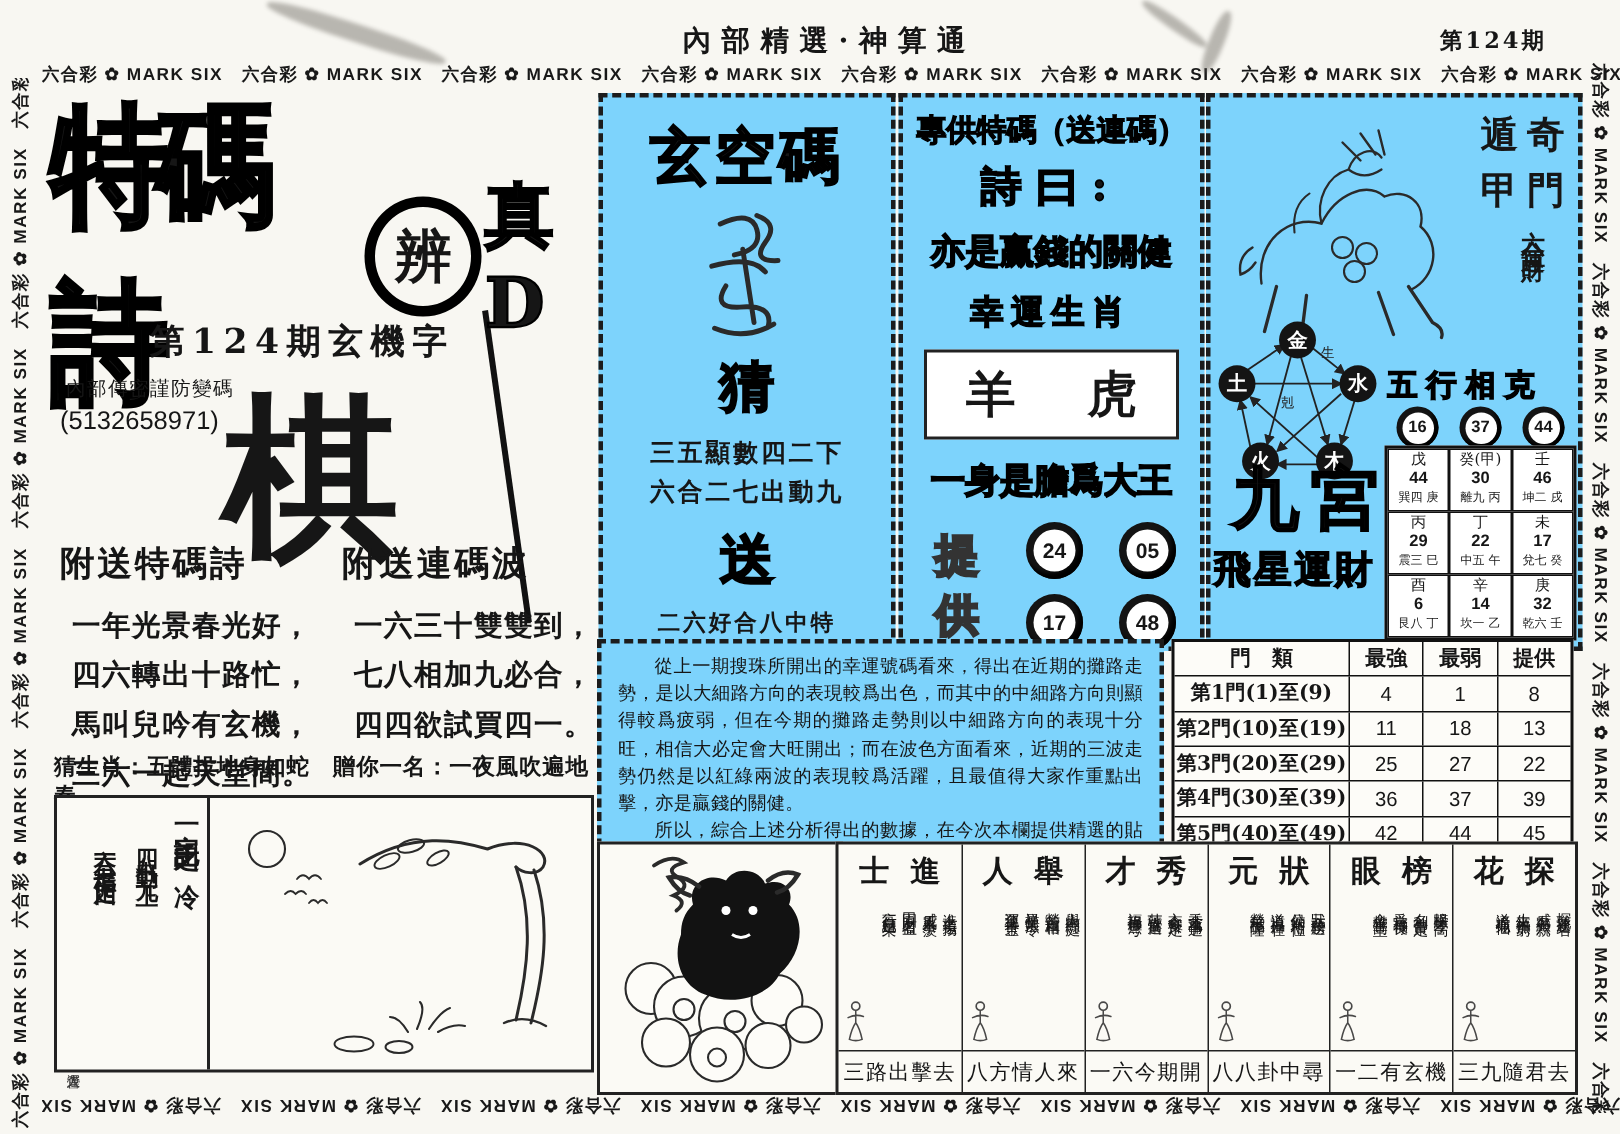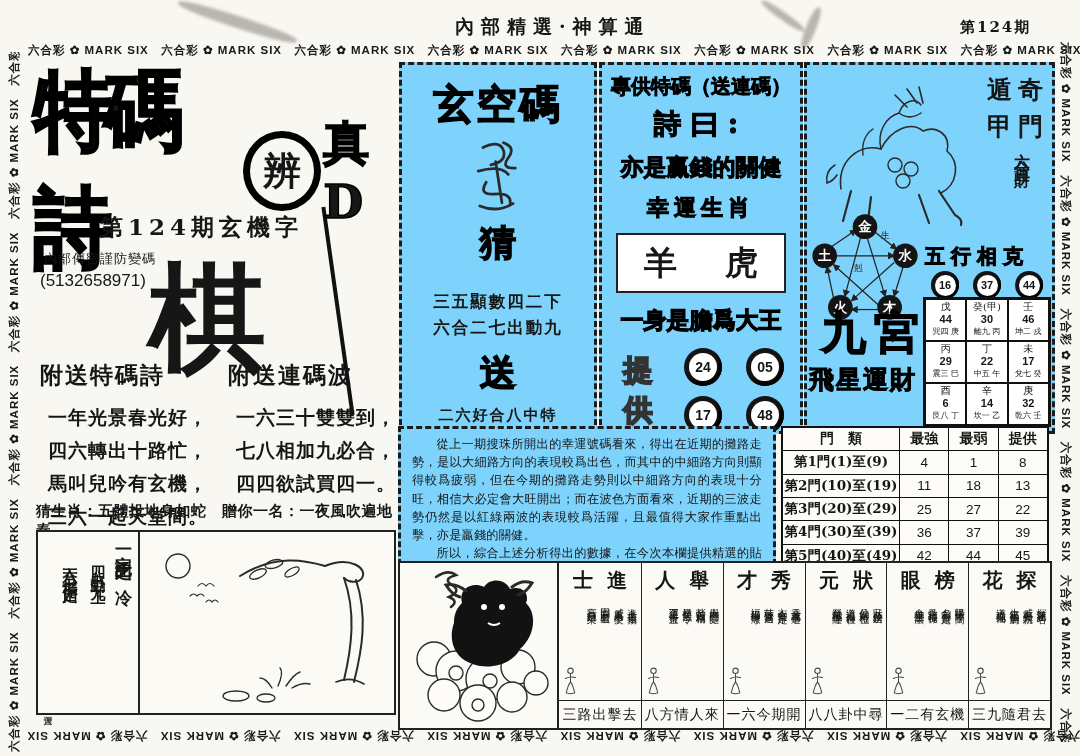--- a/index.html
+++ b/index.html
@@ -196,21 +196,21 @@
       <ellipse cx="126" cy="164" rx="9" ry="4" class="ink" stroke-width="1.3"></ellipse>
     </svg>
   </div>
 
   <div class="abs dash-box" id="xk-box">
     <div id="xk-title">玄空碼</div>
     <svg width="78" height="100" viewBox="0 0 78 100" style="margin:6px 0 2px;">
       <path d="M20 12 q22 -10 26 4 t-16 18 M46 6 q16 6 6 19 q-10 14 9 13 M14 42 q28 -8 38 4 M24 56 q-10 16 10 15 q24 -2 20 14 M16 86 q22 9 42 -3 M36 30 l8 52" class="ink" stroke-width="3.5"></path>
     </svg>
     <div id="xk-guess">猜</div>
-    <div style="margin-top:21px;text-align:center;">
+    <div style="margin-top:6px;text-align:center;">
         <div class="xk-line">三五顯數四二下</div>
         <div class="xk-line">六合二七出動九</div>
       </div>
     <div id="xk-send" style="margin-top:8px;">送</div>
     <div id="xk-bottom">二六好合八中特</div>
   </div>
 
   <div class="abs dash-box" id="sp-box">
     <div id="sp-title">專供特碼（送連碼）</div>
     <div id="sp-shi">詩曰:</div>

